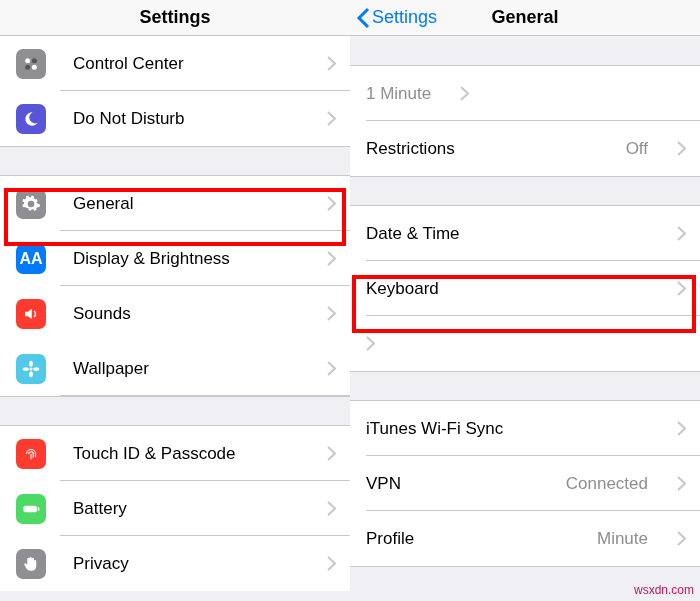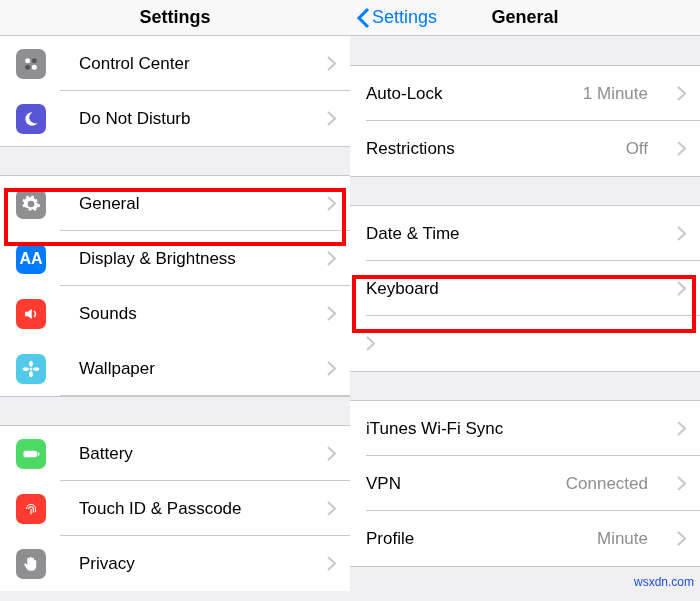--- a/index.html
+++ b/index.html
@@ -71,21 +71,21 @@
     height: 1px;
     background: #c8c7cc;
   }
   .pane-left .row::after { left: 60px; }
   .pane-right .row::after { left: 16px; }
   .row.last-in-group::after { display: none; }
   .icon {
     width: 30px;
     height: 30px;
     border-radius: 7px;
-    margin-right: 20px;
+    margin-right: 14px;
     display: flex;
     align-items: center;
     justify-content: center;
     flex: 0 0 30px;
     color: #fff;
     font-size: 16px;
   }
   .row-label {
     flex: 1;
     font-size: 17px;
@@ -105,23 +105,23 @@
   .chevron svg { width: 9px; height: 15px; }
   .highlight {
     position: absolute;
     border: 4px solid #ff0000;
     z-index: 10;
     pointer-events: none;
   }
   .watermark {
     position: absolute;
     right: 6px;
-    bottom: 12px;
+    bottom: 4px;
     font-size: 12px;
-    color: #1d4ed8;
+    color: #be185d;
     z-index: 20;
   }
   
   .bg-gray   { background: #8e8e93; }
   .bg-purple { background: #5856d6; }
   .bg-blue   { background: #007aff; }
   .bg-cyan   { background: #52c9e8; }
   .bg-red    { background: #ff3b30; }
   .bg-green  { background: #4cd964; }
 </style>
@@ -215,48 +215,48 @@
     <span class="chevron">
         <svg viewBox="0 0 9 15">
           <polyline points="1,1 8,7.5 1,14" fill="none" stroke="#c7c7cc" stroke-width="2"></polyline>
         </svg>
       </span>
   </div>
 
   <div class="group-gap"></div>
 
   <div class="row">
-    <div class="icon bg-green">
-      <svg viewBox="0 0 24 24" width="20" height="20" fill="#fff">
-          <rect x="3" y="8" width="16" height="8" rx="2"></rect>
-          <rect x="20" y="10" width="2" height="4"></rect>
-        </svg>
-    </div>
-    <span class="row-label">Battery</span>
-    <span class="chevron">
-        <svg viewBox="0 0 9 15">
-          <polyline points="1,1 8,7.5 1,14" fill="none" stroke="#c7c7cc" stroke-width="2"></polyline>
-        </svg>
-      </span>
-  </div>
-  <div class="row">
     <div class="icon bg-red">
       <svg viewBox="0 0 24 24" width="18" height="18" fill="none" stroke="#fff" stroke-width="1.5">
           <path d="M6 12a6 6 0 0 1 12 0v4"></path>
           <path d="M9 12a3 3 0 0 1 6 0v5"></path>
           <path d="M12 12v7"></path>
         </svg>
     </div>
     <span class="row-label">Touch ID &amp; Passcode</span>
     <span class="chevron">
         <svg viewBox="0 0 9 15">
           <polyline points="1,1 8,7.5 1,14" fill="none" stroke="#c7c7cc" stroke-width="2"></polyline>
         </svg>
       </span>
   </div>
+  <div class="row">
+    <div class="icon bg-green">
+      <svg viewBox="0 0 24 24" width="20" height="20" fill="#fff">
+          <rect x="3" y="8" width="16" height="8" rx="2"></rect>
+          <rect x="20" y="10" width="2" height="4"></rect>
+        </svg>
+    </div>
+    <span class="row-label">Battery</span>
+    <span class="chevron">
+        <svg viewBox="0 0 9 15">
+          <polyline points="1,1 8,7.5 1,14" fill="none" stroke="#c7c7cc" stroke-width="2"></polyline>
+        </svg>
+      </span>
+  </div>
   <div class="row last-in-group">
     <div class="icon bg-gray">
       <svg viewBox="0 0 24 24" width="18" height="18" fill="#fff">
           <path d="M7 11V5a1.5 1.5 0 0 1 3 0v5V4a1.5 1.5 0 0 1 3 0v6V5a1.5 1.5 0 0 1 3 0v6V8a1.5 1.5 0 0 1 3 0v7a6 6 0 0 1-6 6h-2a6 6 0 0 1-5-3l-3-5a1.5 1.5 0 0 1 2.5-1.5L7 13z"></path>
         </svg>
     </div>
     <span class="row-label">Privacy</span>
     <span class="chevron">
         <svg viewBox="0 0 9 15">
           <polyline points="1,1 8,7.5 1,14" fill="none" stroke="#c7c7cc" stroke-width="2"></polyline>
@@ -272,21 +272,20 @@
           <polyline points="12,2 3,11 12,20" fill="none" stroke="#007aff" stroke-width="3"></polyline>
         </svg>
       <span>Settings</span>
     </div>
     <span class="header-title">General</span>
   </div>
 
   <div class="group-gap first"></div>
 
   <div class="row">
-    <span class="row-label">Auto-Lock</span>
     <span class="row-value">1 Minute</span>
     <span class="chevron">
         <svg viewBox="0 0 9 15">
           <polyline points="1,1 8,7.5 1,14" fill="none" stroke="#c7c7cc" stroke-width="2"></polyline>
         </svg>
       </span>
   </div>
   <div class="row last-in-group">
     <span class="row-label">Restrictions</span>
     <span class="row-value">Off</span>

